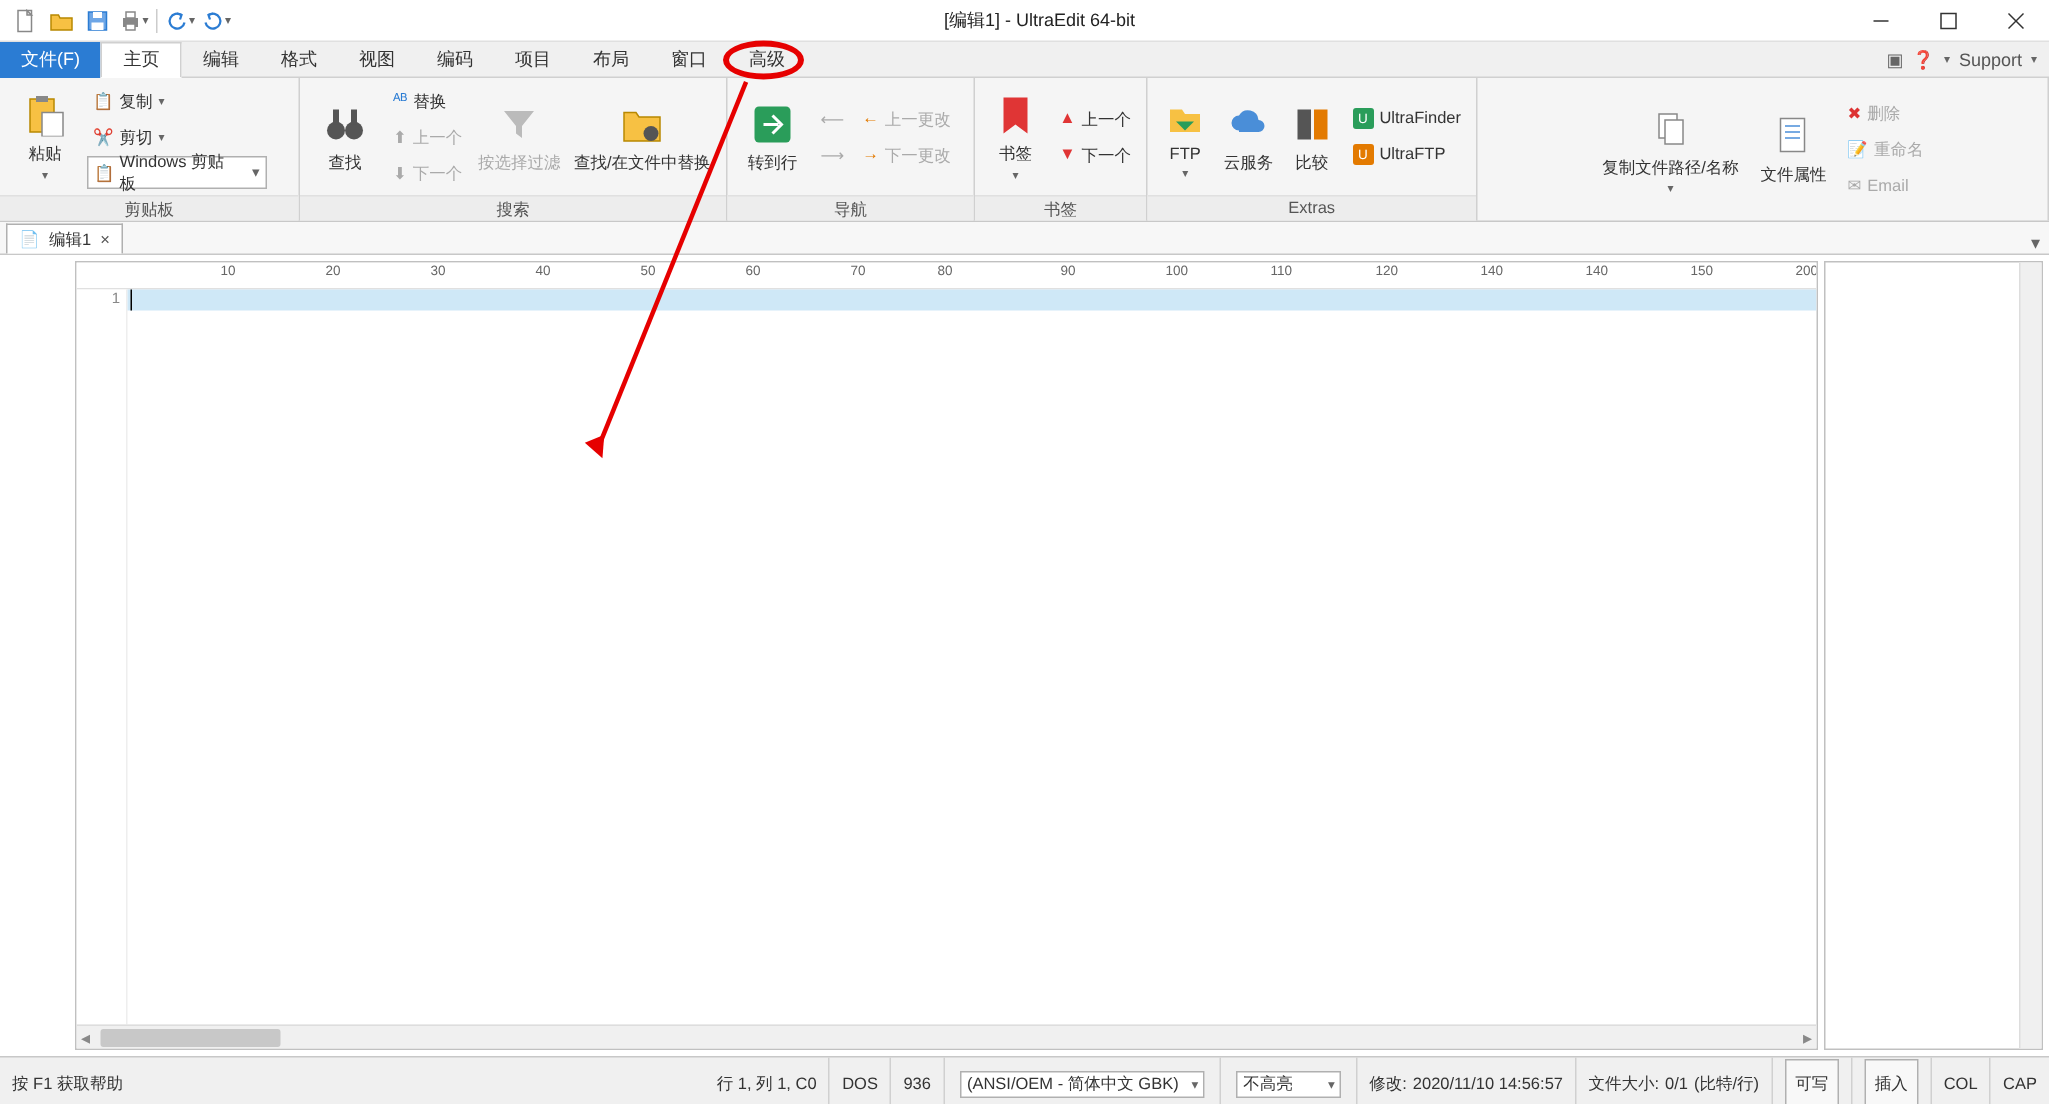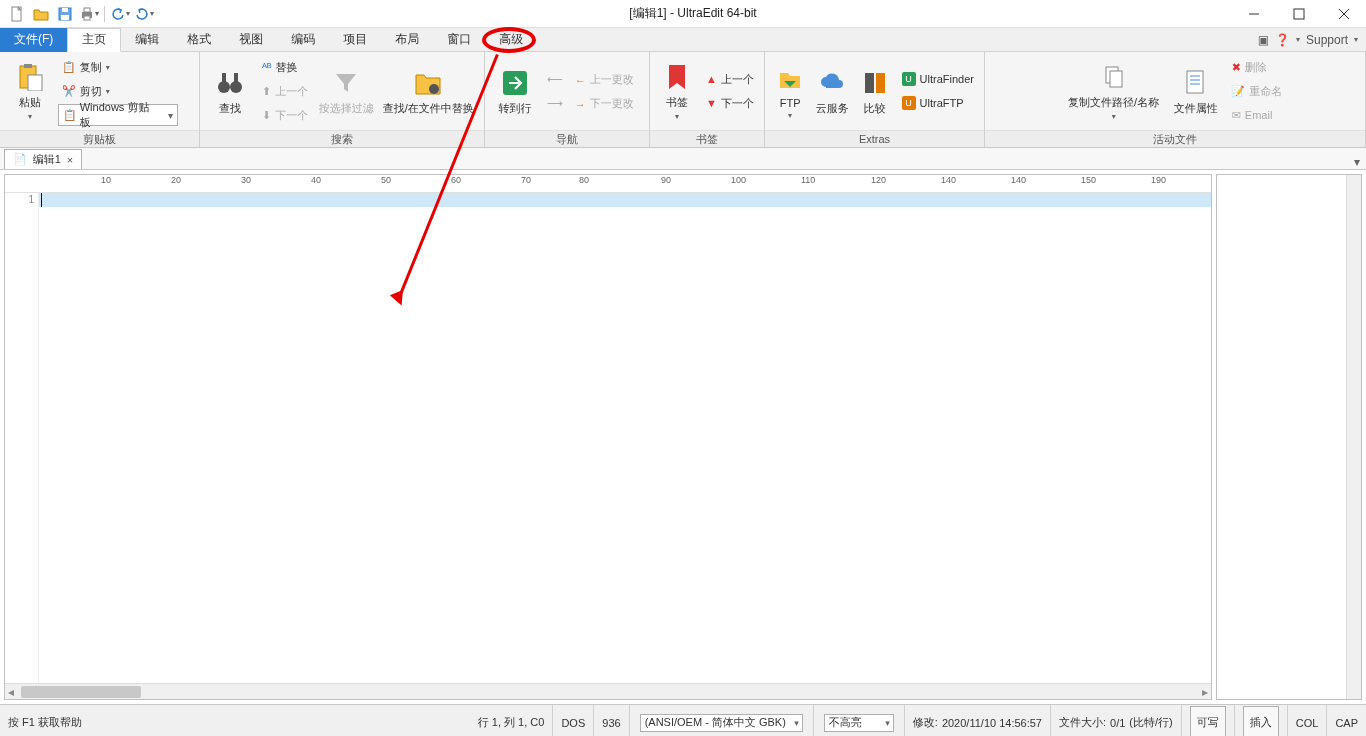--- a/index.html
+++ b/index.html
@@ -34,21 +34,21 @@
 .small-btn.disabled { color: #aaa; }
 .combo { height: 22px; border: 1px solid #b0b0b0; background: #fff; padding: 0 18px 0 4px; font-size: 11px; position: relative; display: flex; align-items: center; width: 120px; }
 .combo::after { content: "▾"; position: absolute; right: 4px; color: #666; font-size: 10px; }
 
 
 .doc-tabs { height: 22px; background: #f7f7f7; border-bottom: 1px solid #c8c8c8; display: flex; align-items: flex-end; padding-left: 4px; }
 .doc-tab { height: 20px; background: #fff; border: 1px solid #b0b0b0; border-bottom: none; padding: 0 8px; display: flex; align-items: center; gap: 6px; font-size: 11px; }
 .doc-tab .close { color: #555; cursor: pointer; }
 
 
-.editor-wrap { position: relative; height: 534px; display: flex; }
+.editor-wrap { position: relative; height: 534px; display: flex; padding-left: 46px; }
 .editor-main { flex: 1; border: 1px solid #c0c0c0; margin: 4px 0 4px 4px; display: flex; flex-direction: column; background: #fff; position: relative; overflow: hidden; }
 .ruler { height: 18px; background: #fff; border-bottom: 1px solid #e0e0e0; position: relative; font-size: 9px; color: #666; overflow: hidden; }
 .ruler-inner { position: absolute; left: 34px; top: 0; right: 0; height: 100%; }
 .ruler-tick { position: absolute; top: 0; height: 100%; display: flex; align-items: flex-start; }
 .editor-body { flex: 1; display: flex; position: relative; }
 .gutter { width: 34px; background: #fff; border-right: 1px solid #eee; color: #888; font-size: 10px; text-align: right; padding-right: 4px; }
 .text-area { flex: 1; position: relative; }
 .line-highlight { position: absolute; left: 0; right: 0; top: 0; height: 14px; background: #cfe8f7; }
 .caret { position: absolute; left: 2px; top: 0; width: 1px; height: 14px; background: #000; }
 .hscroll { height: 16px; background: #f0f0f0; border-top: 1px solid #ddd; position: relative; }
@@ -378,21 +378,20 @@
         <div class="small-btn disabled">
             <span>📝</span>
             <span>重命名</span>
           </div>
         <div class="small-btn disabled">
             <span>✉</span>
             <span>Email</span>
           </div>
       </div>
     </div>
-    <div class="ribbon-title">活动文件</div>
   </div>
 </div>
 
 <div class="doc-tabs">
   <div class="doc-tab">
     <span>📄</span>
     <span>编辑1</span>
     <span class="close">×</span>
   </div>
   <div style="margin-left:auto; padding:0 6px; color:#666">▾</div>
@@ -410,21 +409,21 @@
           <div class="ruler-tick" style="left: 412px;">60</div>
           <div class="ruler-tick" style="left: 482px;">70</div>
           <div class="ruler-tick" style="left: 540px;">80</div>
           <div class="ruler-tick" style="left: 622px;">90</div>
           <div class="ruler-tick" style="left: 692px;">100</div>
           <div class="ruler-tick" style="left: 762px;">110</div>
           <div class="ruler-tick" style="left: 832px;">120</div>
           <div class="ruler-tick" style="left: 902px;">140</div>
           <div class="ruler-tick" style="left: 972px;">140</div>
           <div class="ruler-tick" style="left: 1042px;">150</div>
-          <div class="ruler-tick" style="left: 1112px;">190</div>
+          <div class="ruler-tick" style="left: 1112px;">200</div>
         </div>
       </div>
     <div class="editor-body">
       <div class="gutter">
         <div style="height:14px;line-height:14px">1</div>
       </div>
       <div class="text-area">
         <div class="line-highlight"></div>
         <div class="caret"></div>
       </div>

